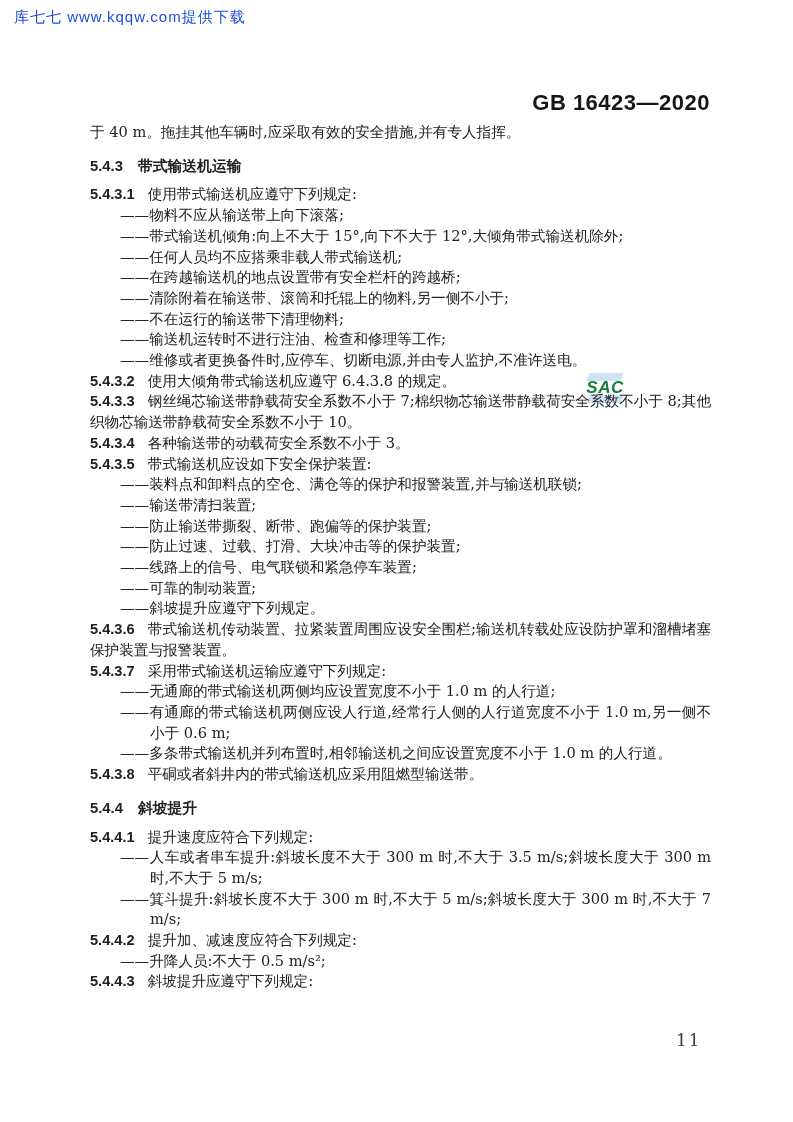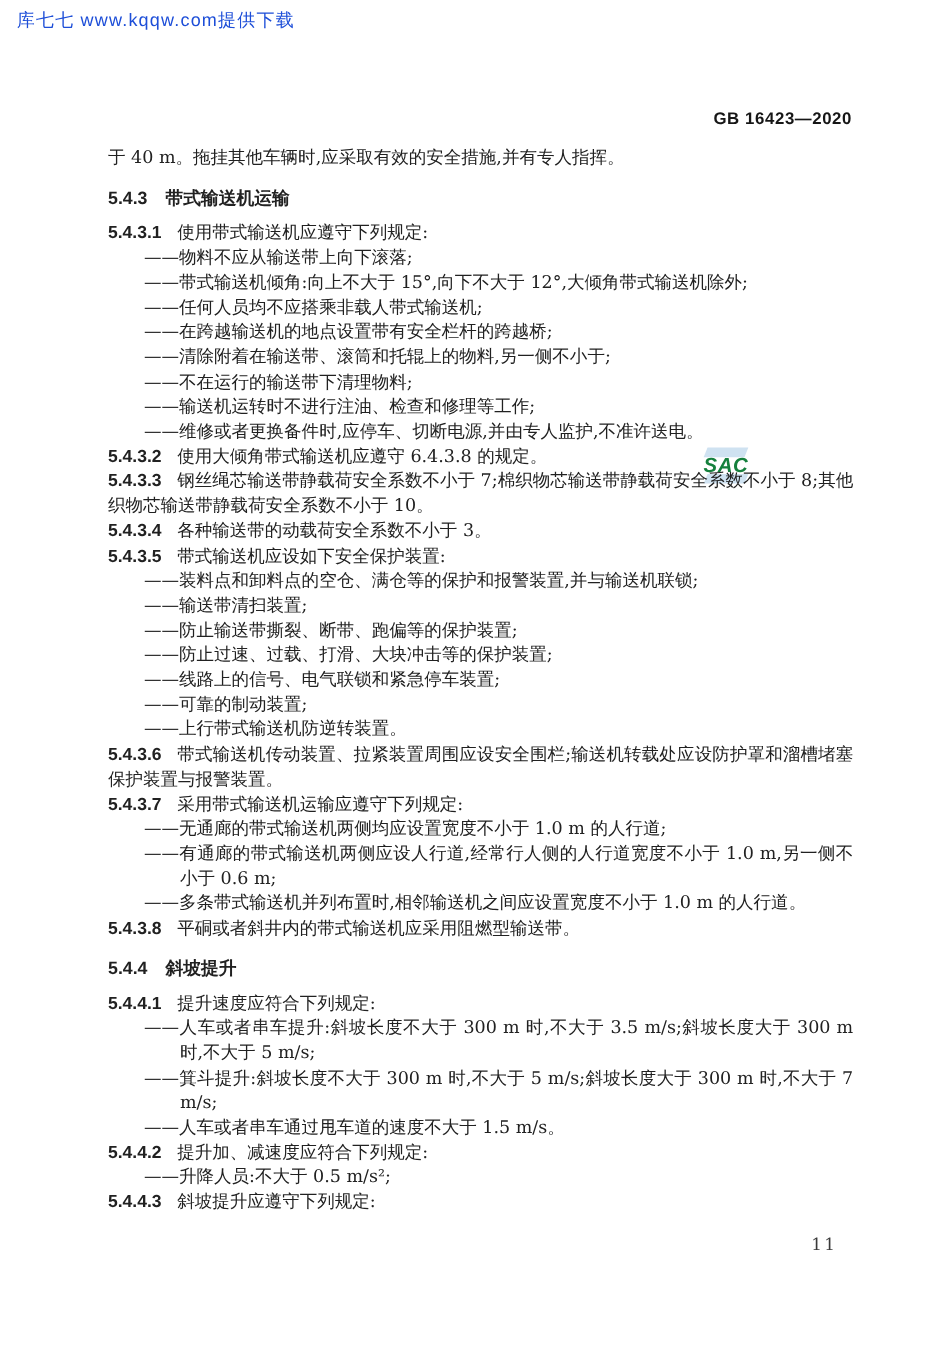--- a/index.html
+++ b/index.html
@@ -13,21 +13,21 @@
 
   .top-watermark {
     position:absolute; left:14px; top:8px;
     font-family:"Liberation Sans",sans-serif;
     font-size:15px; color:#9d9d9d; letter-spacing:1px;
     white-space:nowrap;
   }
   .doc-code {
     position:absolute; top:90px; right:83px;
     font-family:"Liberation Sans",sans-serif;
-    font-weight:bold; font-size:14px; color:#161616;
+    font-weight:bold; font-size:22px; color:#161616;
     letter-spacing:0.5px;
   }
 
   .document-body {
     position:absolute; left:90px; top:122px; width:621px;
     z-index:2;
   }
   .document-body p {
     margin:0; font-size:14.6px; line-height:20.7px;
     text-align:justify;
@@ -53,21 +53,21 @@
   }
   .sac-logo::before, .sac-logo::after {
     content:""; position:absolute; left:4px; width:34px; height:8px;
     background:#cfe2f1; transform:skewX(-22deg); z-index:-1;
   }
   .sac-logo::before { top:1px; }
   .sac-logo::after  { bottom:1px; }
 
   .page-number {
     position:absolute; left:676px; top:1030px;
-    font-size:14px; color:#3a3a3a; letter-spacing:2px;
+    font-size:17px; color:#3a3a3a; letter-spacing:2px;
   }
 </style>
 </head>
 <body>
 
 <div class="page">
 
   <div class="top-watermark" style="color: #1d4ed8;">库七七 www.kqqw.com提供下载</div>
 
   <div class="doc-code">GB 16423—2020</div>
@@ -89,32 +89,31 @@
       <p class="clause"><span class="c-num">5.4.3.2</span>使用大倾角带式输送机应遵守 6.4.3.8 的规定。</p>
       <p class="clause"><span class="c-num">5.4.3.3</span>钢丝绳芯输送带静载荷安全系数不小于 7;棉织物芯输送带静载荷安全系数不小于 8;其他织物芯输送带静载荷安全系数不小于 10。</p>
       <p class="clause"><span class="c-num">5.4.3.4</span>各种输送带的动载荷安全系数不小于 3。</p>
       <p class="clause"><span class="c-num">5.4.3.5</span>带式输送机应设如下安全保护装置:</p>
       <p class="item">——装料点和卸料点的空仓、满仓等的保护和报警装置,并与输送机联锁;</p>
       <p class="item">——输送带清扫装置;</p>
       <p class="item">——防止输送带撕裂、断带、跑偏等的保护装置;</p>
       <p class="item">——防止过速、过载、打滑、大块冲击等的保护装置;</p>
       <p class="item">——线路上的信号、电气联锁和紧急停车装置;</p>
       <p class="item">——可靠的制动装置;</p>
-      <p class="item">——上行带式输送机防逆转装置。</p>
+      <p class="item">——斜坡提升应遵守下列规定。</p>
       <p class="clause"><span class="c-num">5.4.3.6</span>带式输送机传动装置、拉紧装置周围应设安全围栏;输送机转载处应设防护罩和溜槽堵塞保护装置与报警装置。</p>
       <p class="clause"><span class="c-num">5.4.3.7</span>采用带式输送机运输应遵守下列规定:</p>
       <p class="item">——无通廊的带式输送机两侧均应设置宽度不小于 1.0 m 的人行道;</p>
       <p class="item">——有通廊的带式输送机两侧应设人行道,经常行人侧的人行道宽度不小于 1.0 m,另一侧不小于 0.6 m;</p>
       <p class="item">——多条带式输送机并列布置时,相邻输送机之间应设置宽度不小于 1.0 m 的人行道。</p>
       <p class="clause"><span class="c-num">5.4.3.8</span>平硐或者斜井内的带式输送机应采用阻燃型输送带。</p>
       <p class="heading"><span class="h-num">5.4.4</span><span>斜坡提升</span></p>
       <p class="clause"><span class="c-num">5.4.4.1</span>提升速度应符合下列规定:</p>
       <p class="item">——人车或者串车提升:斜坡长度不大于 300 m 时,不大于 3.5 m/s;斜坡长度大于 300 m 时,不大于 5 m/s;</p>
       <p class="item">——箕斗提升:斜坡长度不大于 300 m 时,不大于 5 m/s;斜坡长度大于 300 m 时,不大于 7 m/s;</p>
-      <p class="item">——人车或者串车通过甩车道的速度不大于 1.5 m/s。</p>
       <p class="clause"><span class="c-num">5.4.4.2</span>提升加、减速度应符合下列规定:</p>
       <p class="item">——升降人员:不大于 0.5 m/s²;</p>
       <p class="clause"><span class="c-num">5.4.4.3</span>斜坡提升应遵守下列规定:</p>
     </div>
 
   <div class="page-number">11</div>
 
 </div>
 
 </body></html>

